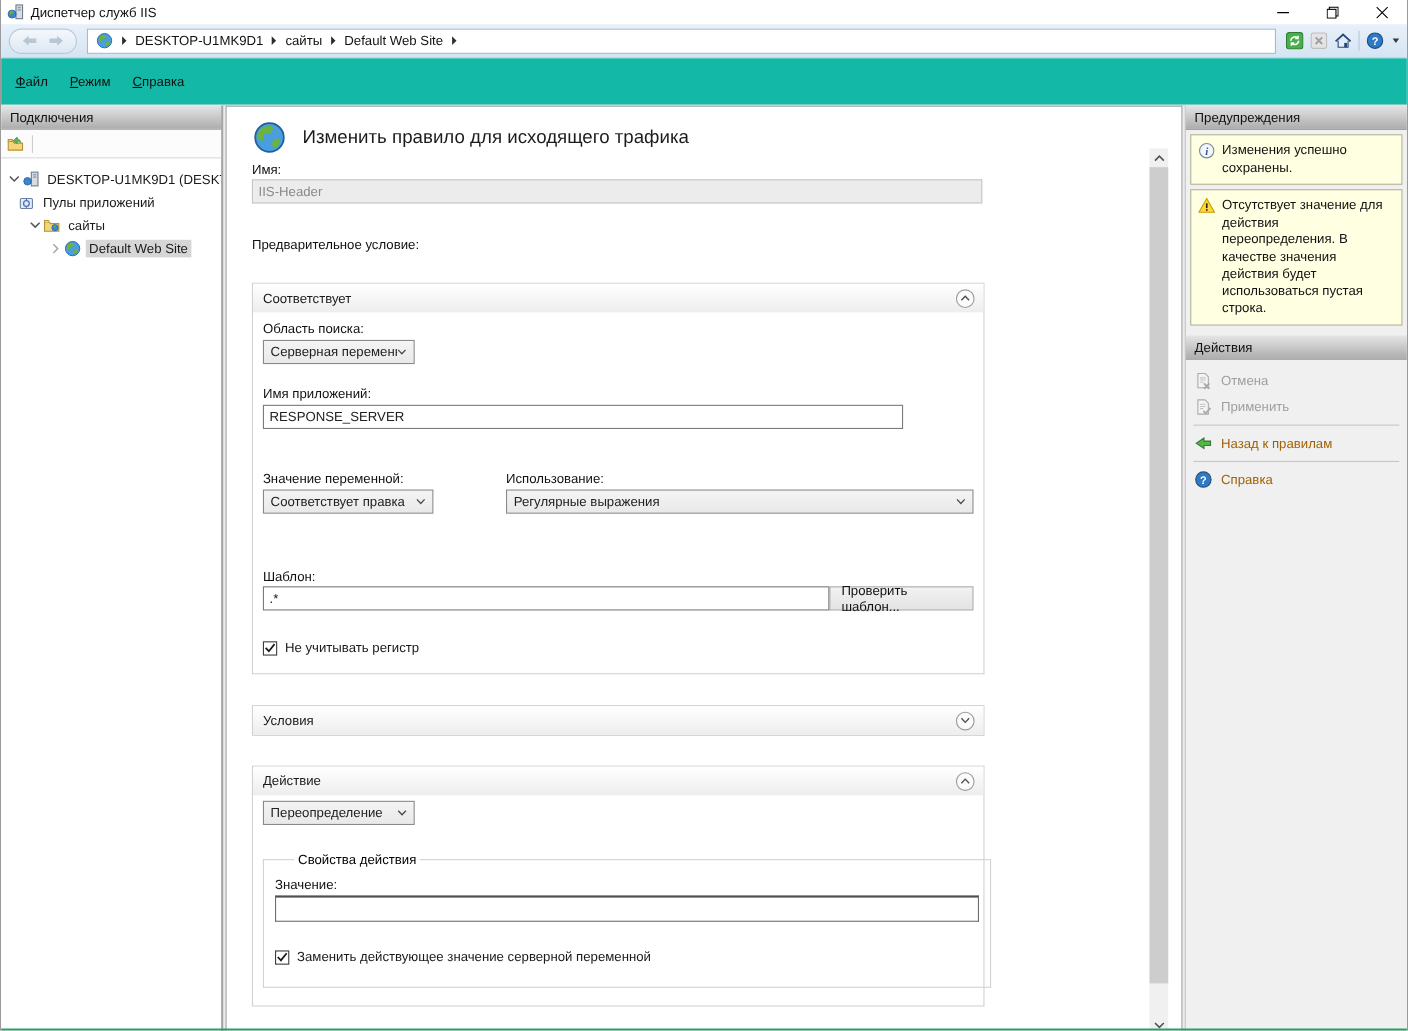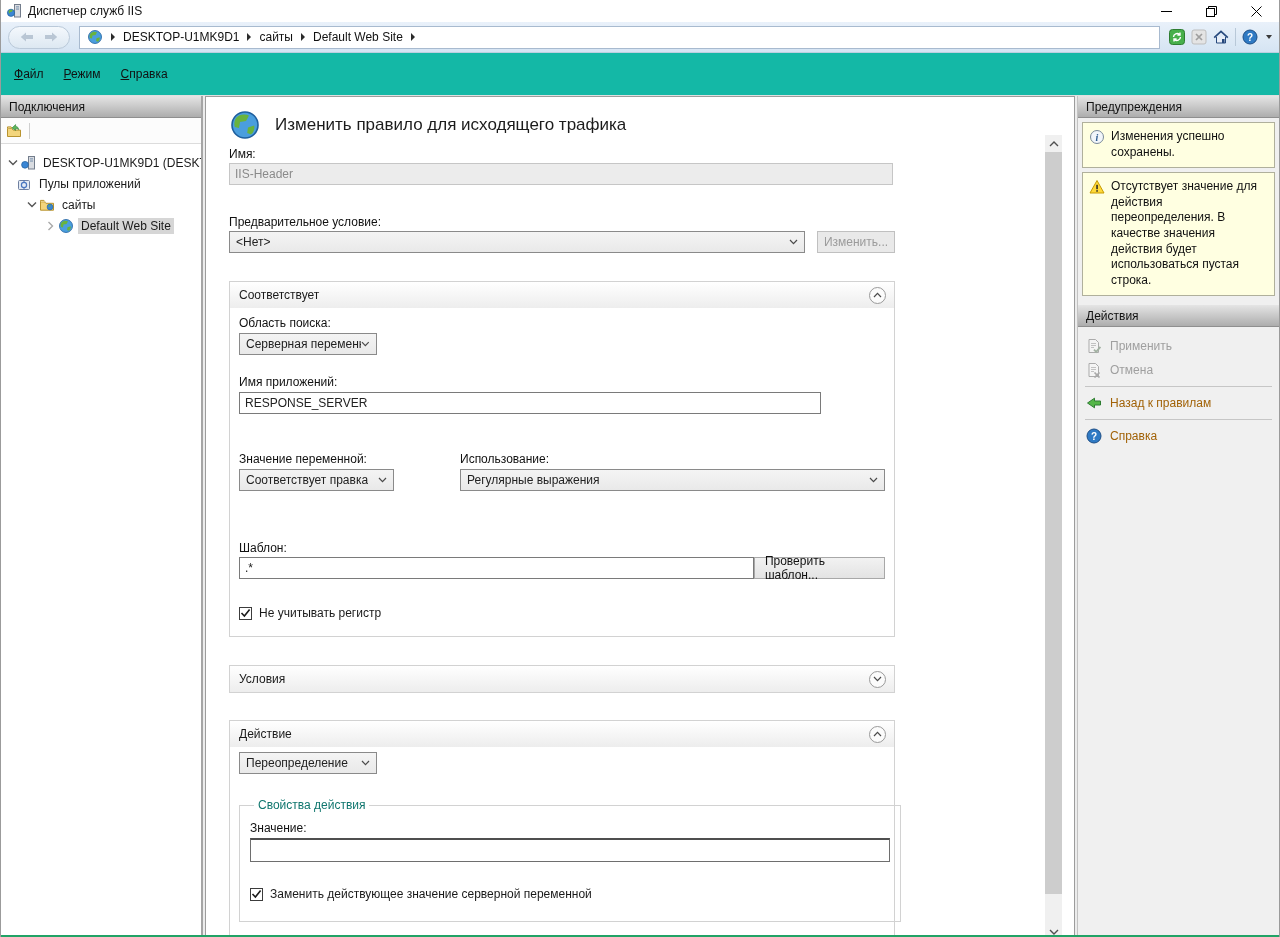--- a/index.html
+++ b/index.html
@@ -89,21 +89,21 @@
 
   .checkbox-row { display:flex; align-items:center; gap:7px; }
   .checkbox { width:13px; height:13px; border:1px solid #3c3c3c; background:#fff;
     display:flex; align-items:center; justify-content:center; }
 
   .two-col { display:flex; }
   .col-left { width:226px; }
   .col-right { flex:1; }
 
   fieldset.props { border:1px solid #d2d2d2; width:648px; padding:2px 10px 20px; margin-top:24px; }
-  fieldset.props legend { padding:0 4px; margin-left:4px; color:#0f766e; }
+  fieldset.props legend { padding:0 4px; margin-left:17px; color:#000000; }
   .value-input { width:640px; height:24px; border:1px solid #6e6e6e; border-top:2px solid #4f4f4f;
     background:#fff; }
 
   
   .scrollbar { position:absolute; right:12px; top:38px; bottom:10px; width:17px; background:#f0f0f0; }
   .sb-arrow { height:17px; display:flex; align-items:center; justify-content:center; }
   .sb-thumb { position:absolute; left:0; right:0; top:17px; bottom:46px; background:#cdcdcd; }
   .sb-bottom { position:absolute; bottom:0; left:0; right:0; }
 
   
@@ -285,29 +285,20 @@
         <path d="M3.5 4.5 C5 2.6 8 2.3 10 3.3 L8.5 6 L5.5 6.5 L5 9.5 L2.9 9 C2.4 7.3 2.7 5.8 3.5 4.5 Z" fill="#69b33e"></path>
         <path d="M9.5 9.2 L12.6 8.2 C13 9.7 12.4 11.6 11 12.8 L9.1 12 Z" fill="#69b33e"></path>
       </svg>
       <span class="page-title">Изменить правило для исходящего трафика</span>
     </div>
 
     <div class="fld-label mt6">Имя:</div>
     <input class="text-input disabled mt2" style="width: 664px;" readonly="" value="IIS-Header">
 
     <div class="fld-label mt30">Предварительное условие:</div>
-    <div class="row mt2" style="gap:12px;">
-      <div class="combo" style="width:576px;">
-        <span class="val">&lt;Нет&gt;</span>
-        <svg width="9" height="6" viewBox="0 0 9 6">
-          <polyline points="1,1 4.5,4.7 8,1" fill="none" stroke="#4a4a4a" stroke-width="1.2"></polyline>
-          </svg>
-      </div>
-      <div class="btn disabled" style="width:78px;">Изменить...</div>
-    </div>
 
     <div class="group mt28">
       <div class="group-header">
         <span>Соответствует</span>
         <span class="chev-btn">
           <svg width="9" height="6" viewBox="0 0 9 6">
               <polyline points="1,5 4.5,1.3 8,5" fill="none" stroke="#4a4a4a" stroke-width="1.2"></polyline>
             </svg>
         </span>
       </div>
@@ -439,31 +430,31 @@
       </svg>
       <span class="txt">Отсутствует значение для действия переопределения. В качестве значения действия будет использоваться пустая строка.</span>
     </div>
 
     <div class="panel-header actions-header">Действия</div>
     <div class="actions-list">
       <div class="action-item disabled">
         <svg class="ico16" viewBox="0 0 16 16">
           <path d="M3 1.5 h6.5 l3 3 v10 h-9.5 z" fill="#f4f4f4" stroke="#ababab"></path>
           <path d="M5 5.5 h5 M5 7.5 h5 M5 9.5 h3" stroke="#c2c2c2"></path>
-          <path d="M8 11.6 l2.2 2.2 l4.2 -5" fill="none" stroke="#a3b2a3" stroke-width="1.8"></path>
-        </svg>
-        <span class="lbl">Применить</span>
+          <path d="M8.5 10.5 l5 5 M13.5 10.5 l-5 5" stroke="#a9a9a9" stroke-width="1.7"></path>
+        </svg>
+        <span class="lbl">Отмена</span>
       </div>
       <div class="action-item disabled">
         <svg class="ico16" viewBox="0 0 16 16">
           <path d="M3 1.5 h6.5 l3 3 v10 h-9.5 z" fill="#f4f4f4" stroke="#ababab"></path>
           <path d="M5 5.5 h5 M5 7.5 h5 M5 9.5 h3" stroke="#c2c2c2"></path>
-          <path d="M8.5 10.5 l5 5 M13.5 10.5 l-5 5" stroke="#a9a9a9" stroke-width="1.7"></path>
-        </svg>
-        <span class="lbl">Отмена</span>
+          <path d="M8 11.6 l2.2 2.2 l4.2 -5" fill="none" stroke="#a3b2a3" stroke-width="1.8"></path>
+        </svg>
+        <span class="lbl">Применить</span>
       </div>
       <div class="action-sep"></div>
       <div class="action-item action-link">
         <svg class="ico16" viewBox="0 0 16 16">
           <path d="M8.5 3.2 V6 H14.5 V10 H8.5 V12.8 L1.5 8 Z" fill="#55b648" stroke="#2e7d32"></path>
         </svg>
         <span class="lbl">Назад к правилам</span>
       </div>
       <div class="action-sep"></div>
       <div class="action-item action-link">

